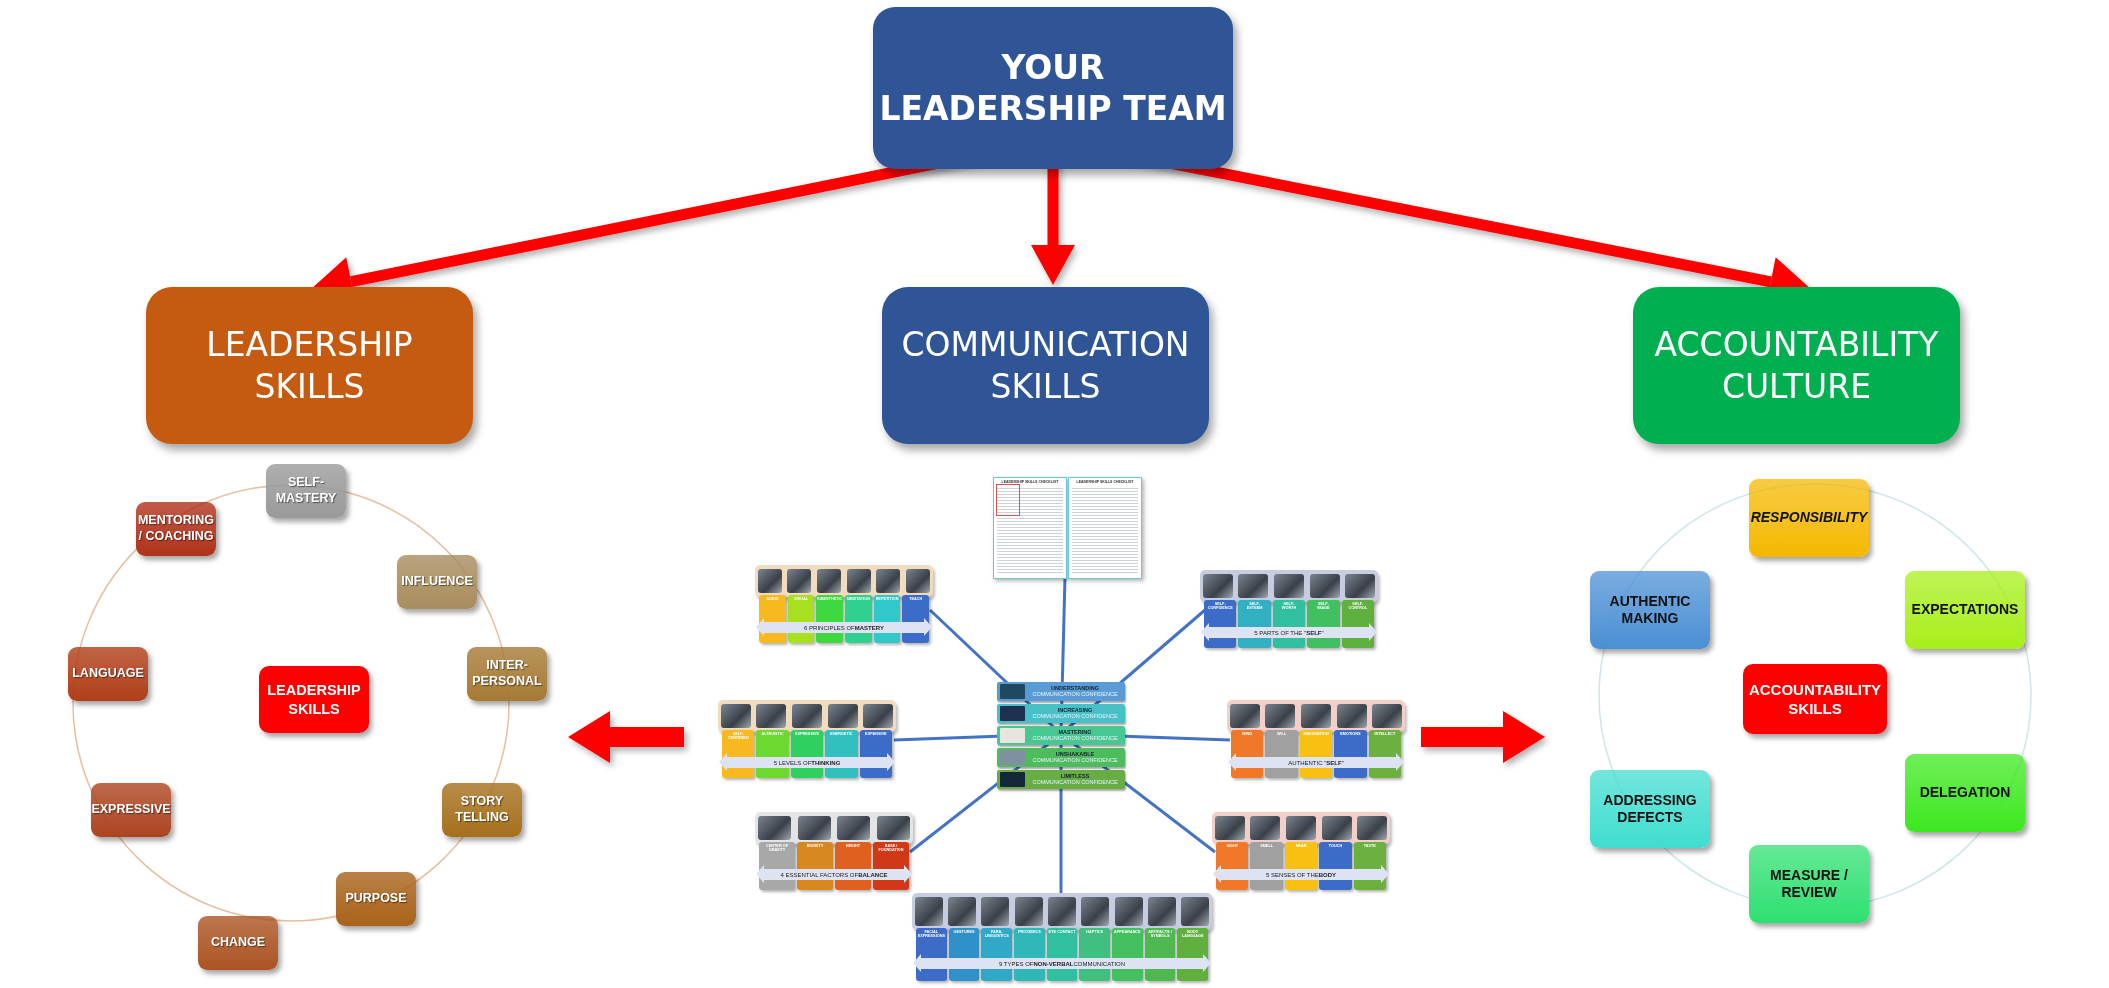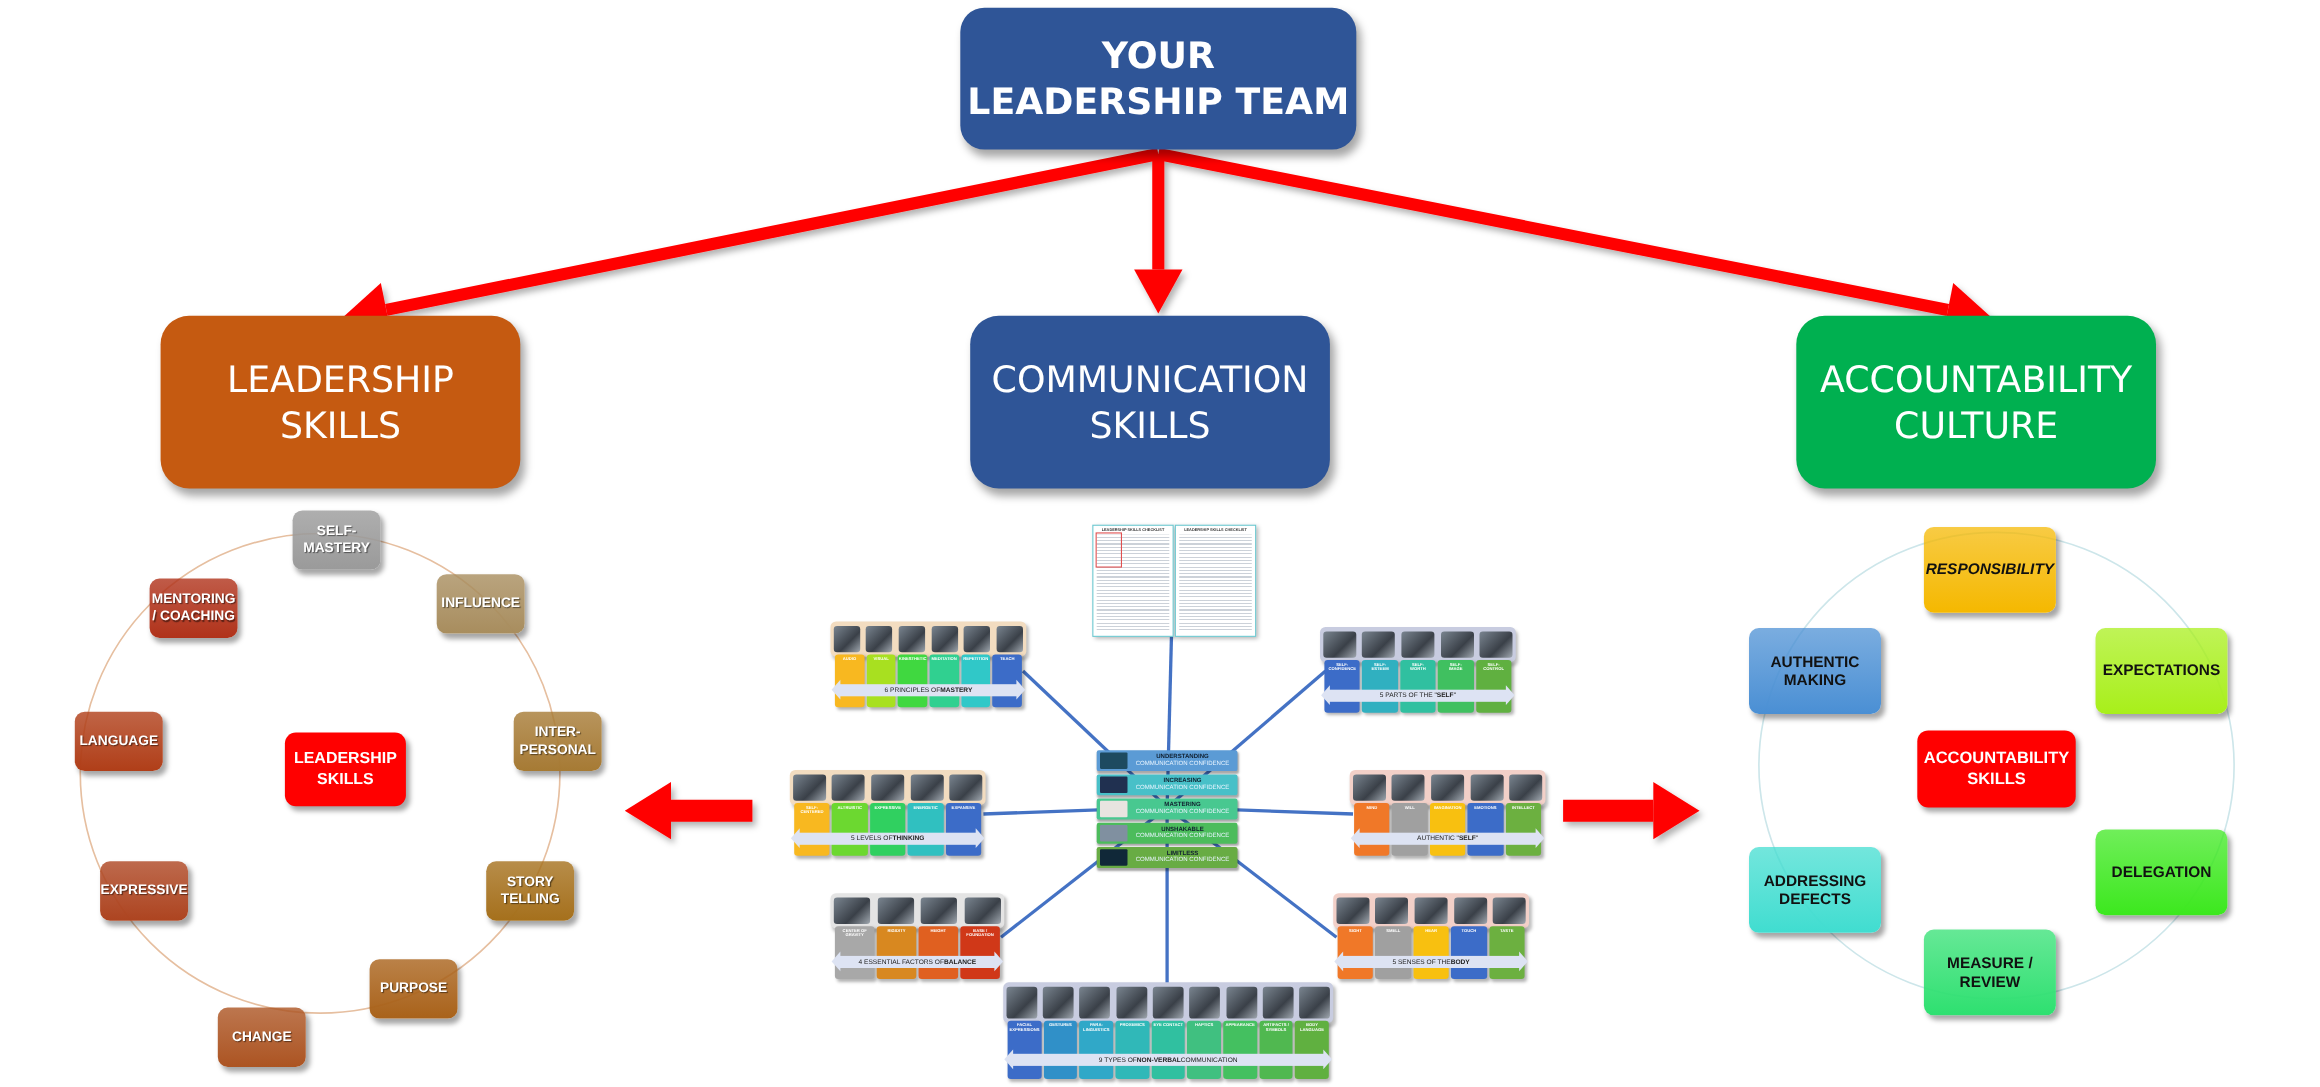--- a/index.html
+++ b/index.html
@@ -1,19 +1,19 @@
 <!DOCTYPE html>
 <html><head>
 <meta charset="utf-8">
 <style>
   html, body { margin:0; padding:0; background:#ffffff; }
   body { width:2109px; height:988px; position:relative; overflow:hidden; font-family:"Liberation Sans", sans-serif; }
   #svg-layer { position:absolute; left:0; top:0; width:2109px; height:988px; z-index:1; }
   .main-box { position:absolute; z-index:3; border-radius:26px; color:#fff; display:flex; align-items:center; justify-content:center; text-align:center; box-shadow:4px 6px 8px rgba(0,0,0,0.35); font-family:"DejaVu Sans", sans-serif; font-weight:normal; line-height:1.25; white-space:pre-line; }
-  .top-box { left:873px; top:7px; width:360px; height:129px; background:#2f5597; font-size:33px; font-weight:bold; border-radius:22px; }
+  .top-box { left:873px; top:7px; width:360px; height:162px; background:#2f5597; font-size:33px; font-weight:bold; border-radius:22px; }
   .cat-box { top:287px; width:327px; height:157px; font-size:33px; }
   #cat-leadership { left:146px; background:#c55a11; }
   #cat-communication { left:882px; background:#2f5597; }
   #cat-accountability { left:1633px; background:#00b050; }
 
   .tile { position:absolute; z-index:3; border-radius:9px; display:flex; align-items:center; justify-content:center; text-align:center; font-weight:bold; font-size:12.5px; line-height:1.25; white-space:pre-line; box-shadow:3px 4px 5px rgba(0,0,0,0.35); }
   .tile.lead { width:80px; height:54px; color:#fff; text-shadow:1px 1px 1px rgba(0,0,0,0.5); }
   .tile.acc { width:120px; height:78px; color:#111; font-size:14px; }
   .center-tile { position:absolute; z-index:3; border-radius:10px; background:#ff0000; color:#fff; font-weight:bold; display:flex; align-items:center; justify-content:center; text-align:center; white-space:pre-line; box-shadow:3px 4px 5px rgba(0,0,0,0.35); line-height:1.3; }
   #lead-center { left:259px; top:666px; width:110px; height:67px; font-size:14.5px; }
@@ -95,30 +95,30 @@
 <div class="main-box cat-box" id="cat-leadership">LEADERSHIP
 SKILLS</div>
 <div class="main-box cat-box" id="cat-communication">COMMUNICATION
 SKILLS</div>
 <div class="main-box cat-box" id="cat-accountability">ACCOUNTABILITY
 CULTURE</div>
 
 <div id="lead-tiles">
     <div class="tile lead" style="left: 266px; top: 464px; background: linear-gradient(rgba(154, 154, 154, 0.8), rgb(154, 154, 154));">SELF-
 MASTERY</div>
-    <div class="tile lead" style="left: 397px; top: 522px; background: linear-gradient(rgba(168, 141, 94, 0.8), rgb(168, 141, 94));">INFLUENCE</div>
+    <div class="tile lead" style="left: 397px; top: 555px; background: linear-gradient(rgba(168, 141, 94, 0.8), rgb(168, 141, 94));">INFLUENCE</div>
     <div class="tile lead" style="left: 467px; top: 647px; background: linear-gradient(rgba(166, 122, 52, 0.8), rgb(166, 122, 52));">INTER-
 PERSONAL</div>
     <div class="tile lead" style="left: 442px; top: 783px; background: linear-gradient(rgba(165, 112, 28, 0.8), rgb(165, 112, 28));">STORY
 TELLING</div>
     <div class="tile lead" style="left: 336px; top: 872px; background: linear-gradient(rgba(169, 98, 26, 0.8), rgb(169, 98, 26));">PURPOSE</div>
     <div class="tile lead" style="left: 198px; top: 916px; background: linear-gradient(rgba(172, 84, 34, 0.8), rgb(172, 84, 34));">CHANGE</div>
     <div class="tile lead" style="left: 91px; top: 783px; background: linear-gradient(rgba(173, 68, 32, 0.8), rgb(173, 68, 32));">EXPRESSIVE</div>
     <div class="tile lead" style="left: 68px; top: 647px; background: linear-gradient(rgba(176, 62, 24, 0.8), rgb(176, 62, 24));">LANGUAGE</div>
-    <div class="tile lead" style="left: 136px; top: 526px; background: linear-gradient(rgba(176, 50, 26, 0.8), rgb(176, 50, 26));">MENTORING
+    <div class="tile lead" style="left: 136px; top: 502px; background: linear-gradient(rgba(176, 50, 26, 0.8), rgb(176, 50, 26));">MENTORING
 / COACHING</div>
   </div>
 <div class="center-tile" id="lead-center">LEADERSHIP
 SKILLS</div>
 
 <div id="acc-tiles">
     <div class="tile acc" style="left: 1749px; top: 479px; background: linear-gradient(rgba(245, 184, 0, 0.733), rgb(245, 184, 0)); font-style: italic;">RESPONSIBILITY</div>
     <div class="tile acc" style="left: 1905px; top: 571px; background: linear-gradient(rgba(168, 239, 26, 0.733), rgb(168, 239, 26));">EXPECTATIONS</div>
     <div class="tile acc" style="left: 1905px; top: 754px; background: linear-gradient(rgba(60, 232, 30, 0.733), rgb(60, 232, 30));">DELEGATION</div>
     <div class="tile acc" style="left: 1749px; top: 845px; background: linear-gradient(rgba(46, 224, 112, 0.733), rgb(46, 224, 112));">MEASURE /

